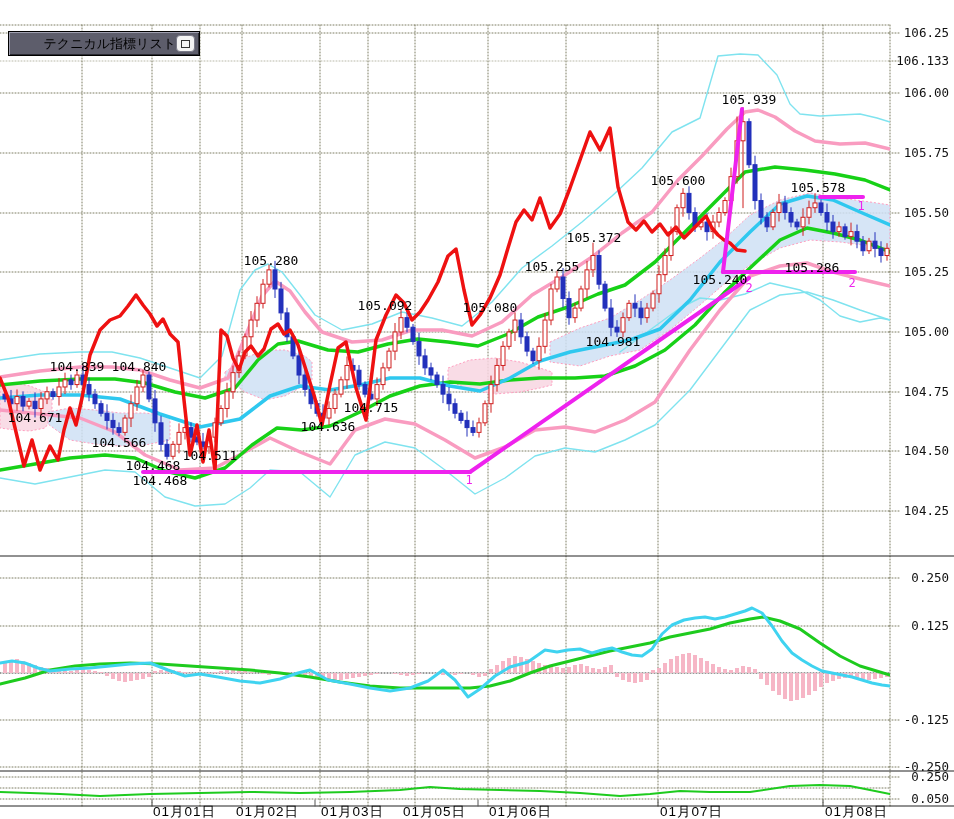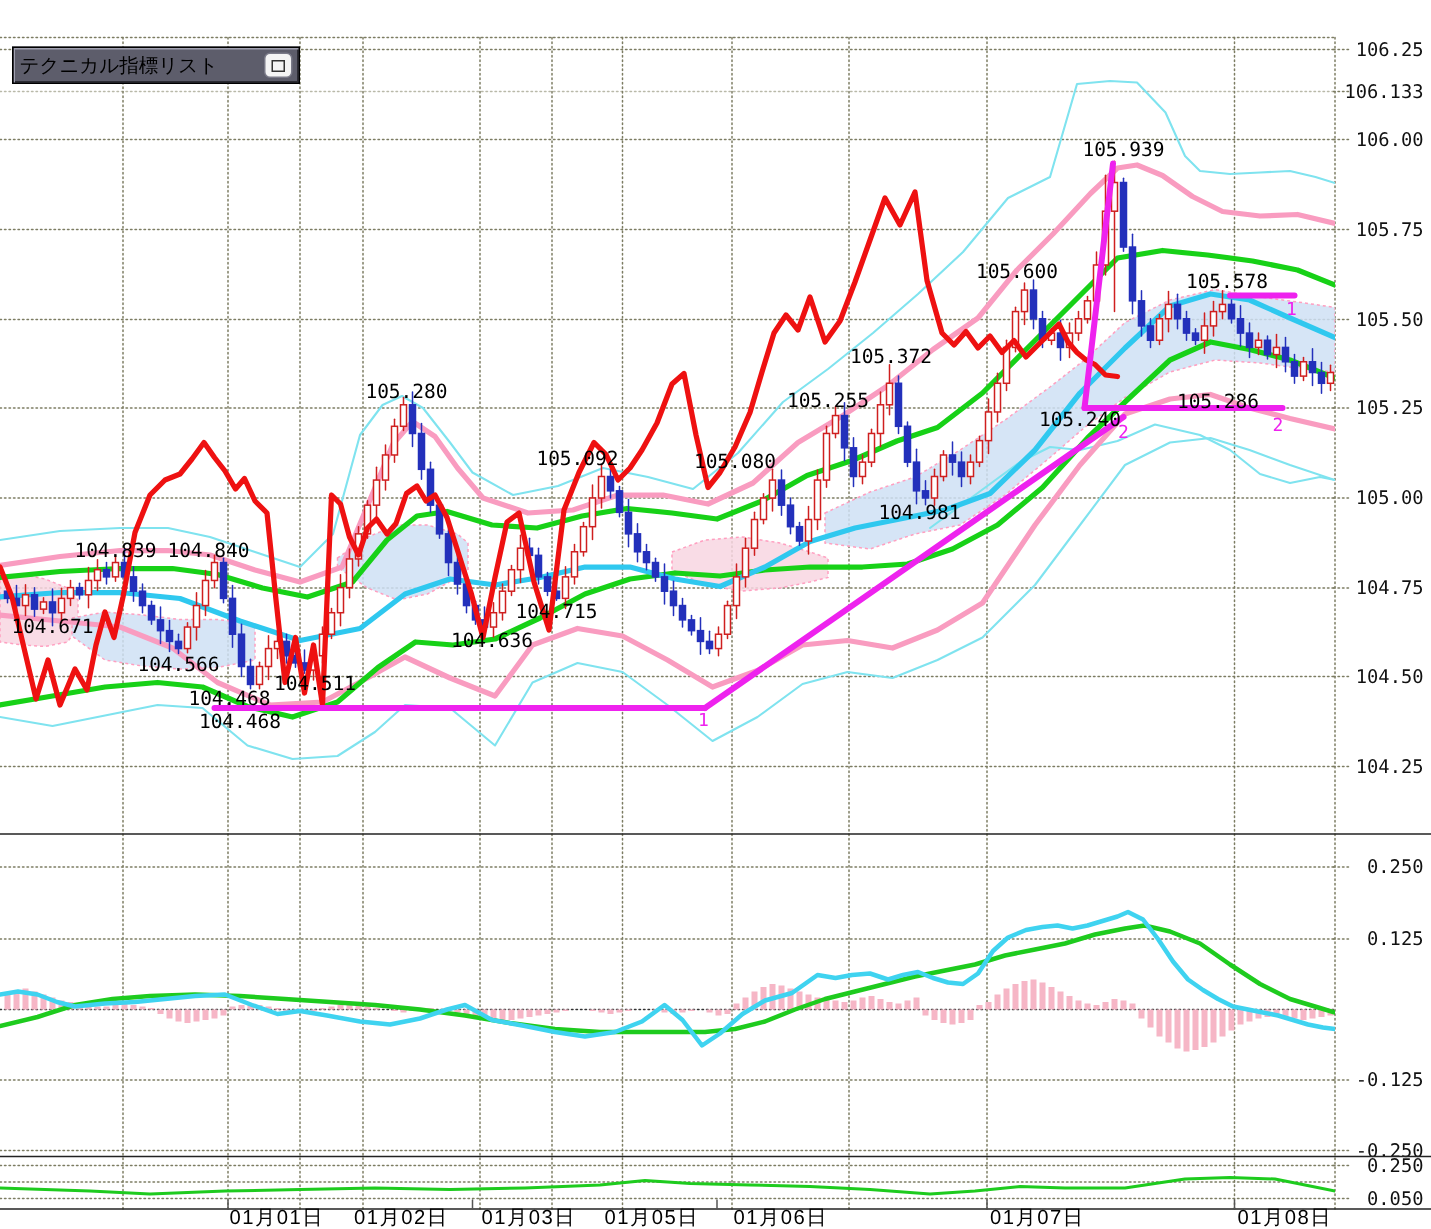--- a/index.html
+++ b/index.html
@@ -32,21 +32,21 @@
   .candle-glyph{position:relative;width:10px;height:14px;margin:0 auto;flex:none;display:block;}
   .candle-glyph i{position:absolute;left:4.5px;top:0;width:1px;height:14px;background:#fff;}
   .candle-glyph b{position:absolute;left:1.5px;top:3px;width:6px;height:7px;border:1px solid #fff;background:#000;box-sizing:border-box;}
   #overlay-field{width:163px;height:19px;background:#fff;border:1px solid #8a8a8a;border-radius:3px;
     font-size:12.5px;display:flex;align-items:center;padding:0 5px;box-sizing:border-box;}
   #settings-btn{margin-left:8px;width:60px;height:19px;background:#f2f1ee;border:1px solid #8a8a8a;
     border-radius:3px;font-size:12.5px;display:flex;align-items:center;justify-content:center;color:#000;}
   
   #tech-panel{position:absolute;left:8px;top:31px;width:192px;height:25px;background:#5d5d6b;
     border:1px solid #000;box-shadow:inset 1px 1px 0 #a0a0b0, inset -1px -1px 0 #2b2b33;
-    display:flex;align-items:center;justify-content:space-between;padding:0 4px;box-sizing:border-box;z-index:5;}
+    display:flex;align-items:center;justify-content:flex-end;padding:0 4px;box-sizing:border-box;z-index:5;}
   #tech-panel .ttl{font-size:13px;color:#000;white-space:nowrap;}
   #tech-panel .winbtn{width:17px;height:15px;background:#f4f4f4;border:1px solid #7a7a88;border-radius:4px;
     display:flex;align-items:center;justify-content:center;}
   #tech-panel .winbtn i{display:block;width:7px;height:6px;border:1.5px solid #333;}
   svg{position:absolute;left:0;top:0;}
   text{font-family:"DejaVu Sans Mono","Liberation Mono",monospace;}
   .cjk{font-family:"Liberation Sans","DejaVu Sans",sans-serif;}
 </style>
 </head>
 <body>

